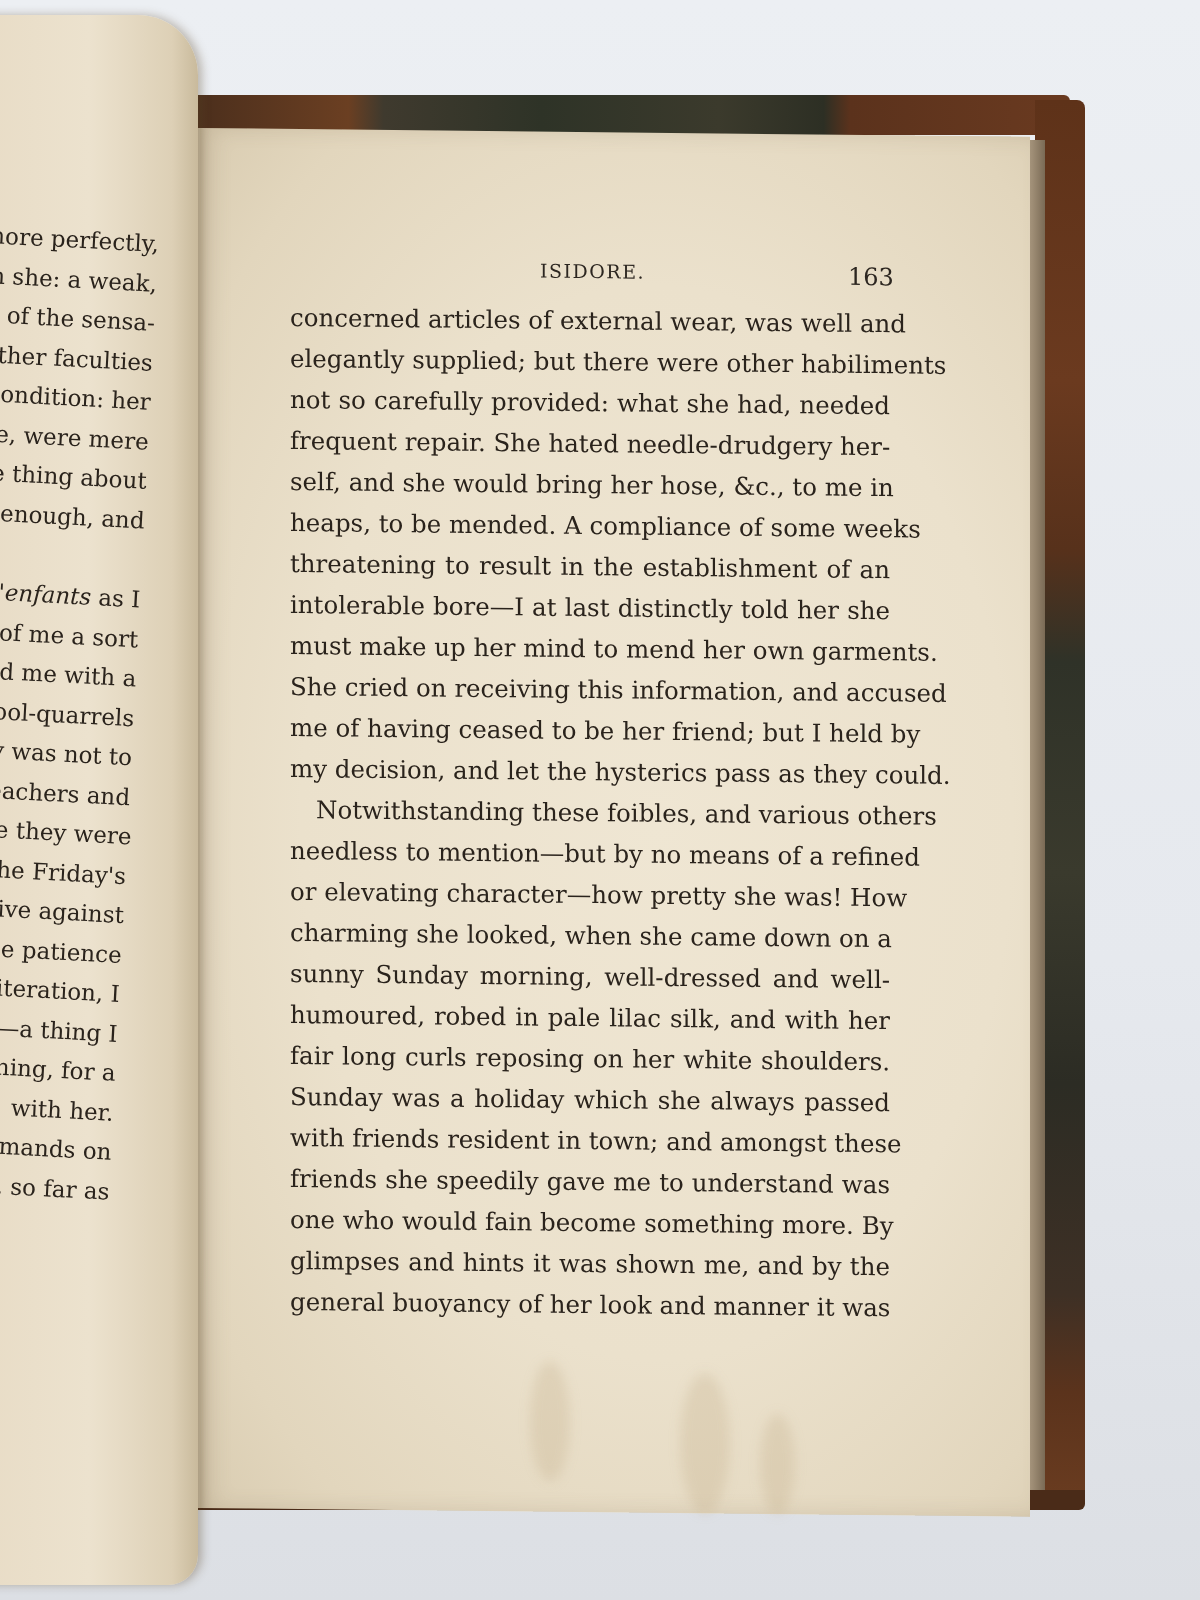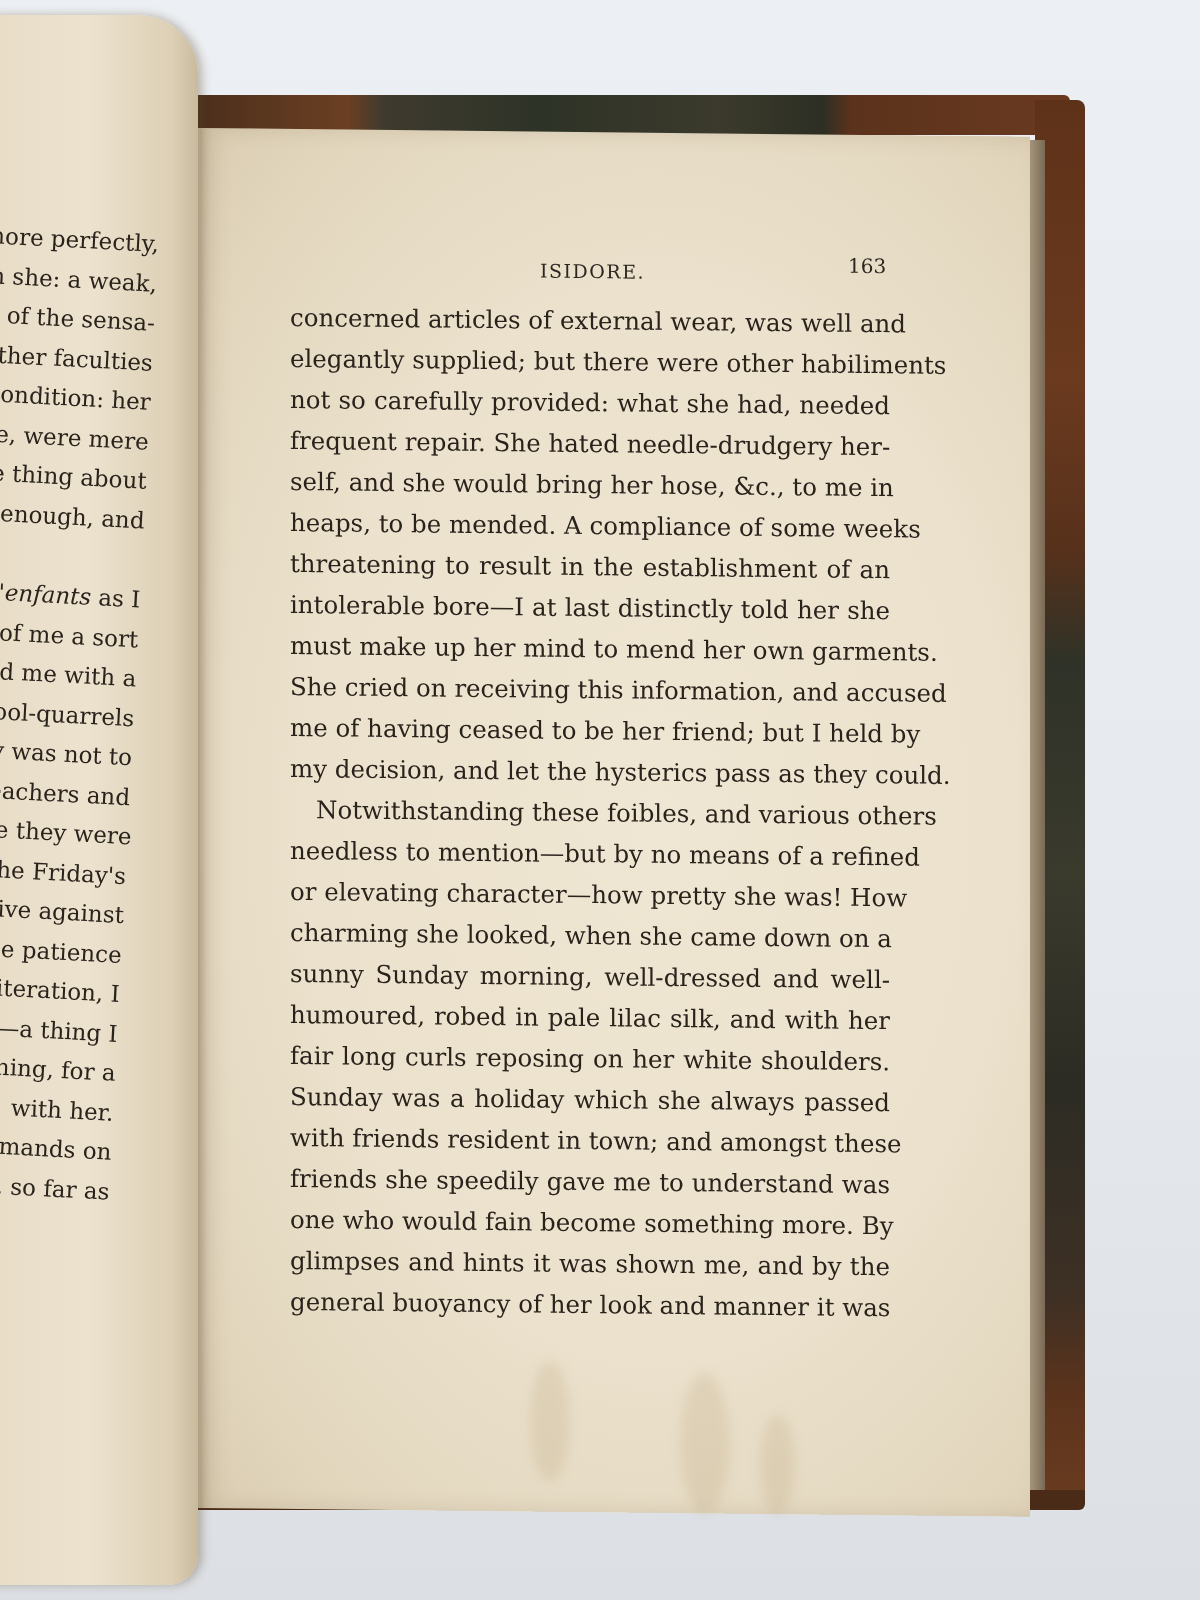--- a/index.html
+++ b/index.html
@@ -37,22 +37,22 @@
       border-left: 2px solid #cfc2a8;
       box-shadow: inset 12px 0 20px rgba(120, 100, 70, 0.18);
       transform: skewY(0.6deg);
       transform-origin: left top;
     }
     .running-head {
       position: absolute; top: 128px; left: 340px;
       font-size: 19px; letter-spacing: 1.5px; color: #2c2620;
     }
     .page-number {
-      position: absolute; top: 119px; left: 648px;
-      font-size: 20px; color: #2c2620;
+      position: absolute; top: 128px; left: 648px;
+      font-size: 24px; color: #2c2620;
     }
     .body-text {
       position: absolute; top: 168px; left: 90px; width: 600px;
       font-size: 24.5px; line-height: 41px; color: #2a231c;
       text-align: justify;
     }
     .body-text .line { display: block; white-space: nowrap; text-align-last: justify; }
     .body-text .line.last { text-align-last: left; }
     .body-text .line.indent { padding-left: 26px; }
 

